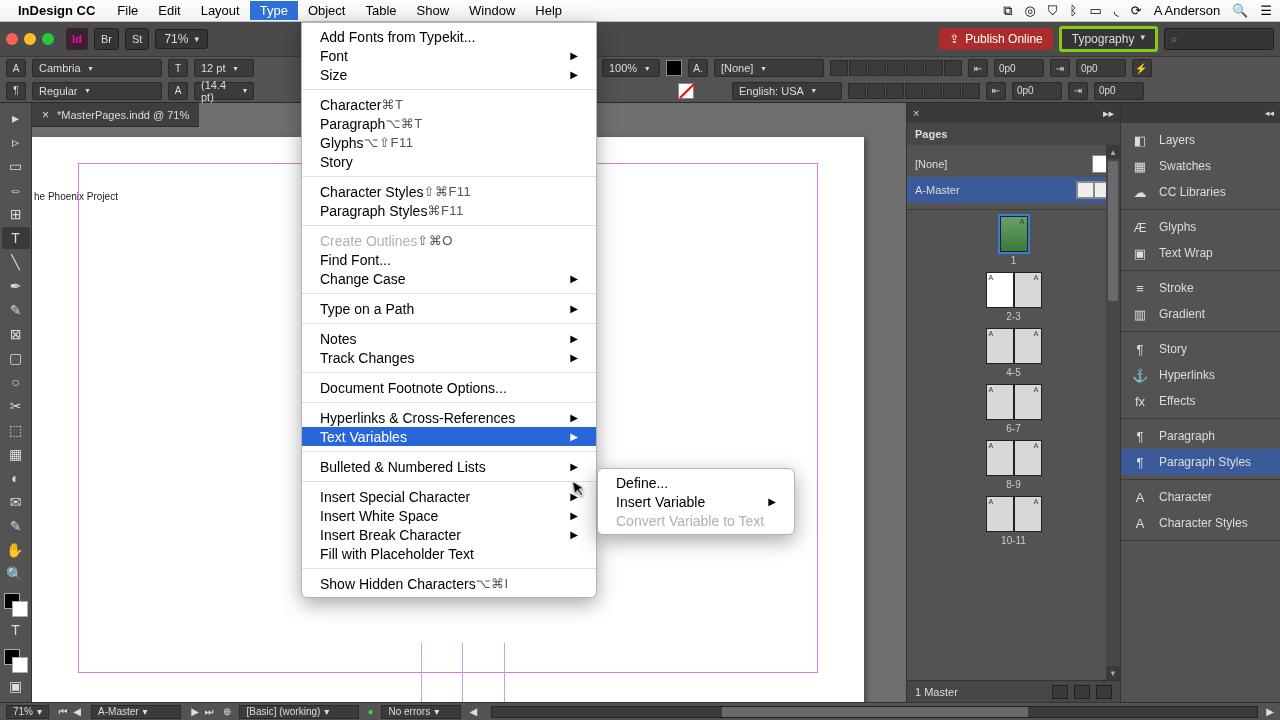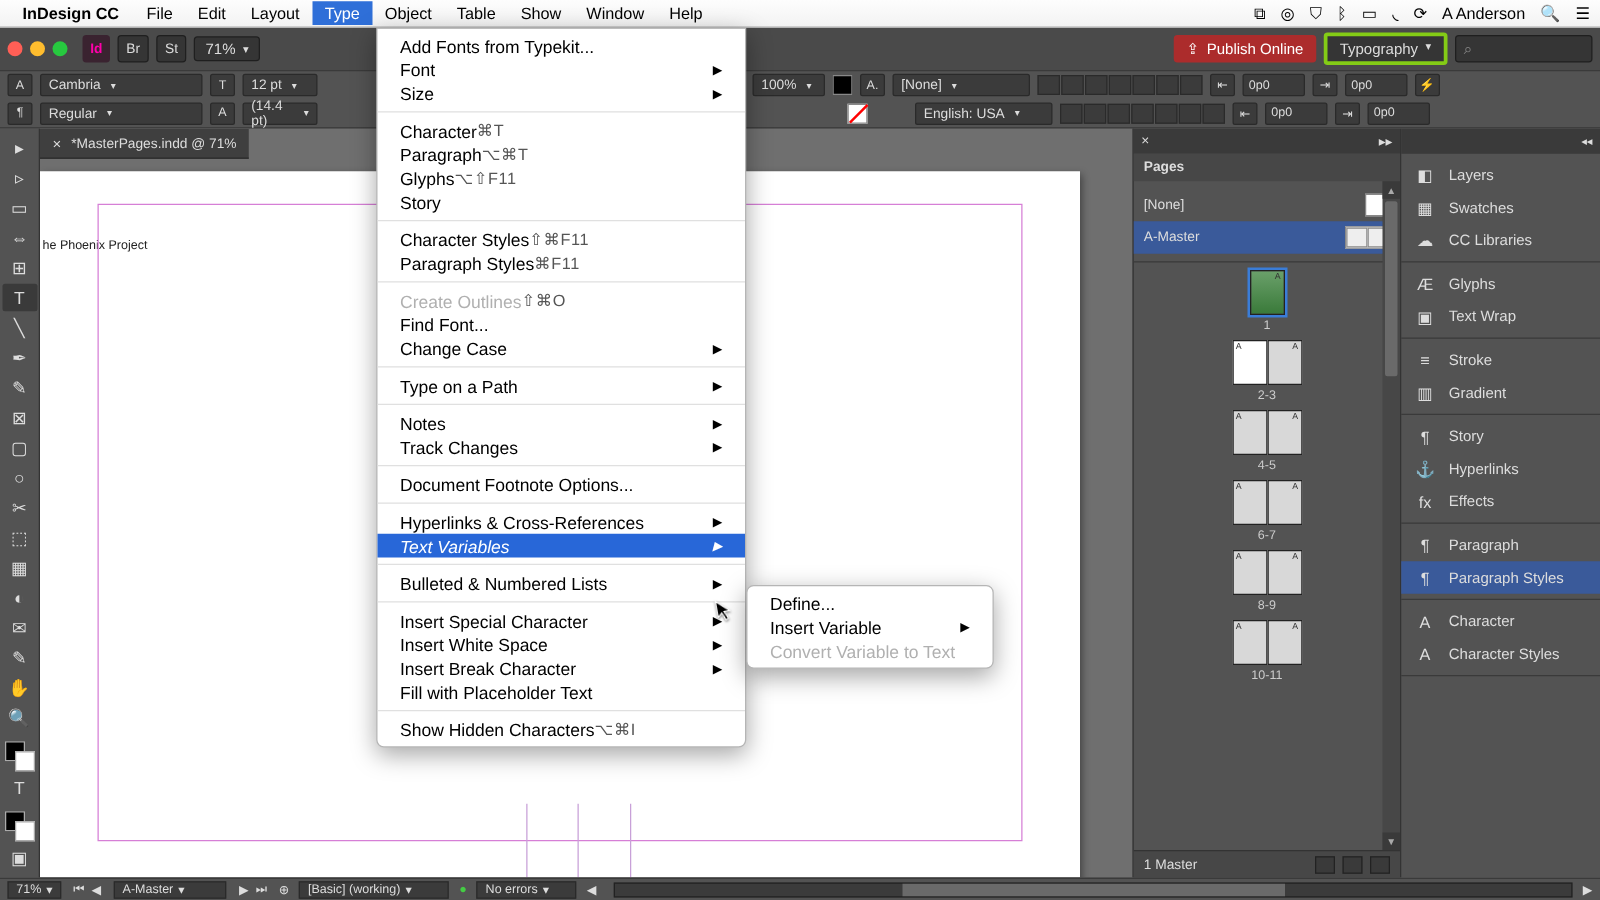--- a/index.html
+++ b/index.html
@@ -96,21 +96,21 @@
 .statusbar { position: absolute; bottom: 0; left: 0; right: 0; height: 18px; background: #535353; border-top: 1px solid #333; display: flex; align-items: center; color: #ddd; font-size: 10px; padding: 0 6px; gap: 8px; }
 .sb-dd { background: #3b3b3b; border: 1px solid #2a2a2a; padding: 0 6px; height: 14px; display: flex; align-items: center; gap: 4px; }
 .sb-nav { display: flex; gap: 2px; }
 .sb-nav span { width: 12px; text-align: center; }
 .sb-scroll { flex: 1; height: 12px; background: #3b3b3b; border: 1px solid #222; margin-left: 6px; position: relative; }
 .sb-scroll .thumb { position: absolute; left: 30%; width: 40%; top: 0; bottom: 0; background: #6a6a6a; }
 
 
 .dropdown { position: absolute; top: 22px; left: 301px; width: 296px; background: #fff; border: 1px solid #b5b5b5; border-radius: 0 0 6px 6px; box-shadow: 0 6px 20px rgba(0,0,0,.35); font-size: 14px; color: #000; padding: 4px 0; z-index: 100; }
 .dd-item { height: 19px; display: flex; align-items: center; justify-content: flex-start; padding: 0 18px; position: relative; }
-.dd-item.hi { background: #2867d8; color: #fff; font-style: italic; }
+.dd-item.hi { background: #2867d8; color: #fff; }
 .dd-item.dis { color: #b0b0b0; }
 .dd-sep { height: 1px; background: #e0e0e0; margin: 5px 0; }
 .dd-arrow { font-size: 10px; margin-left: auto; }
 .dd-short { font-size: 13px; color: #555; letter-spacing: .5px; }
 
 
 .submenu { position: absolute; top: 468px; left: 597px; width: 198px; background: #fff; border: 1px solid #b5b5b5; border-radius: 6px; box-shadow: 0 6px 20px rgba(0,0,0,.35); font-size: 14px; padding: 4px 0; z-index: 101; }
 .submenu .dd-item { height: 19px; }
 
 

